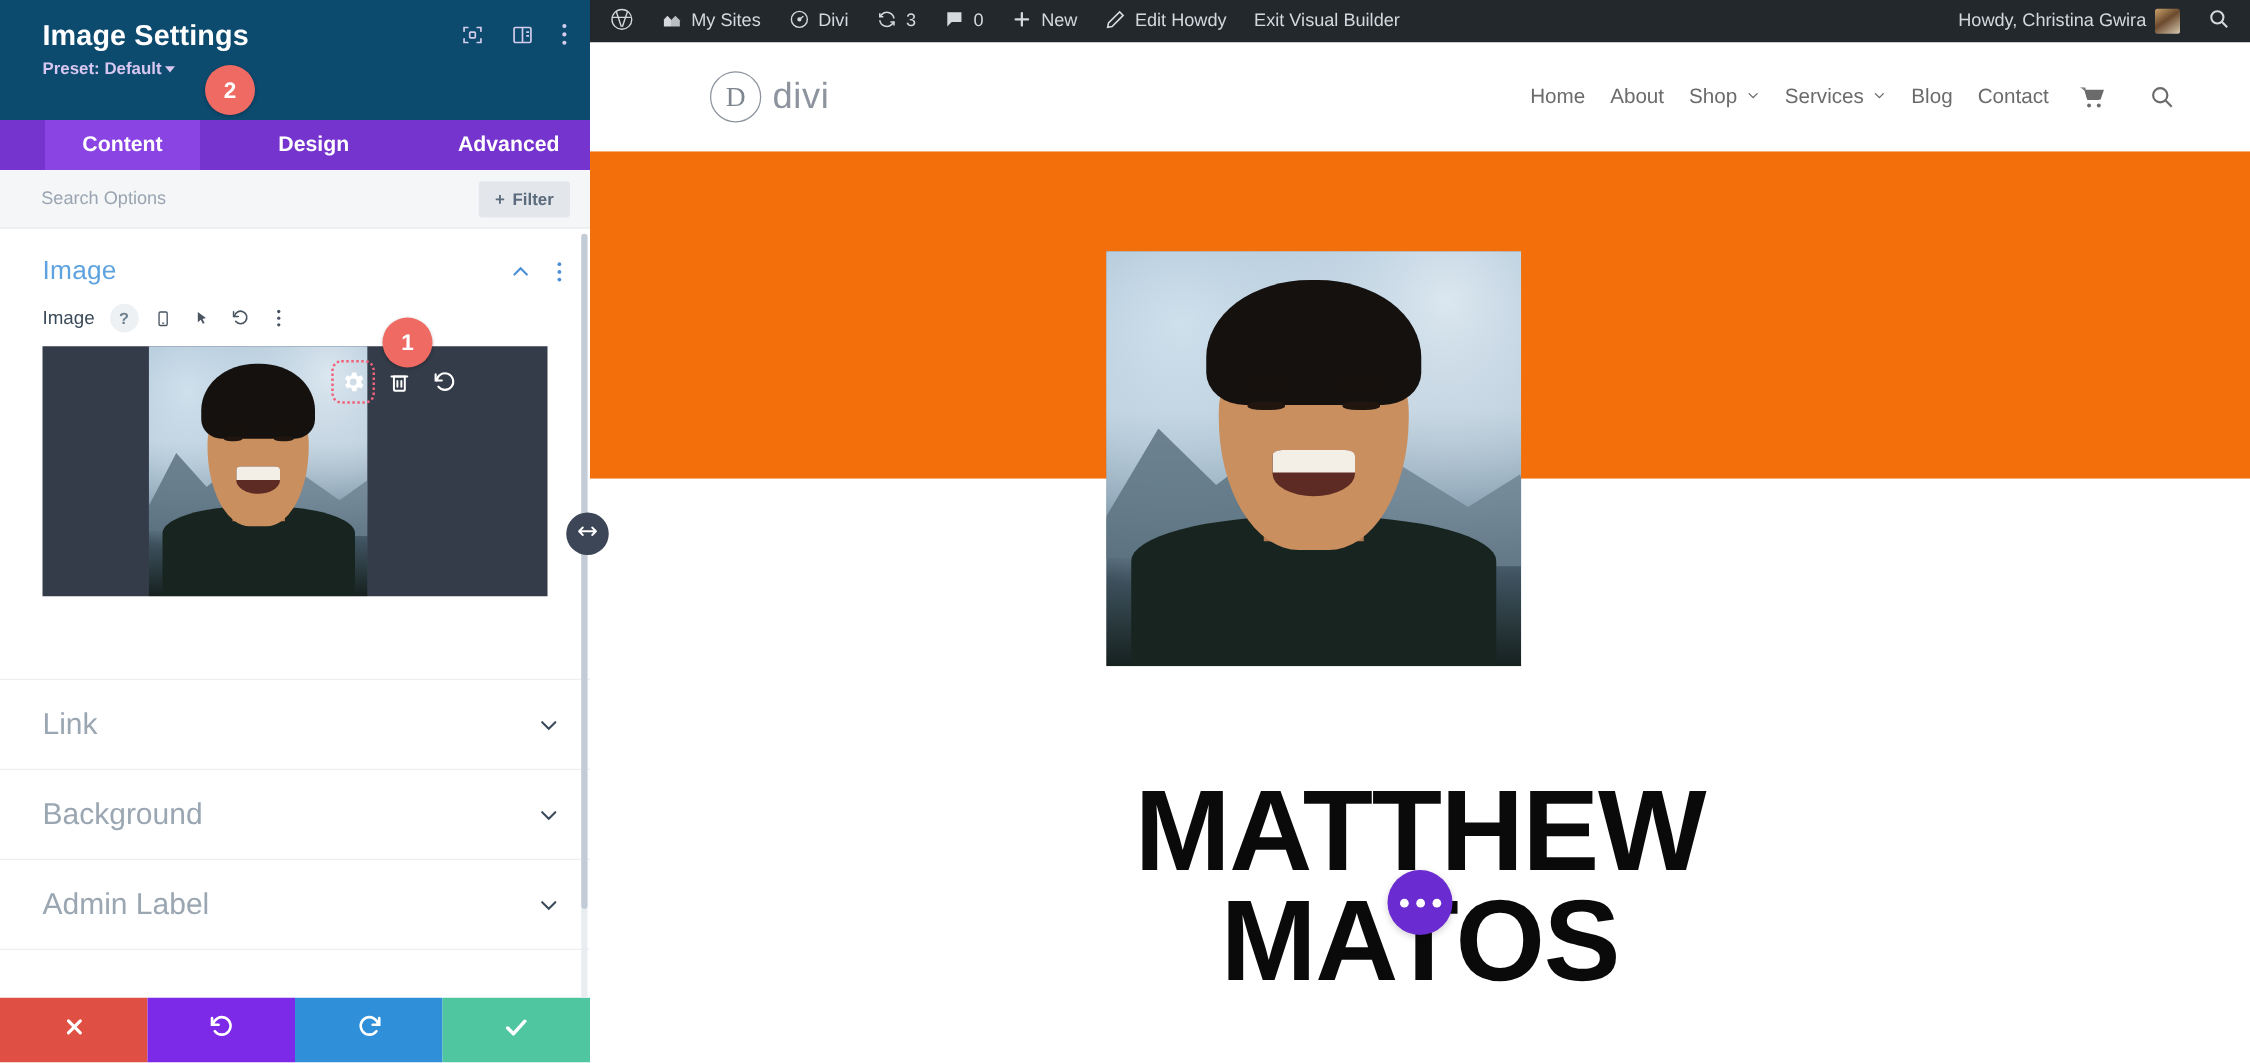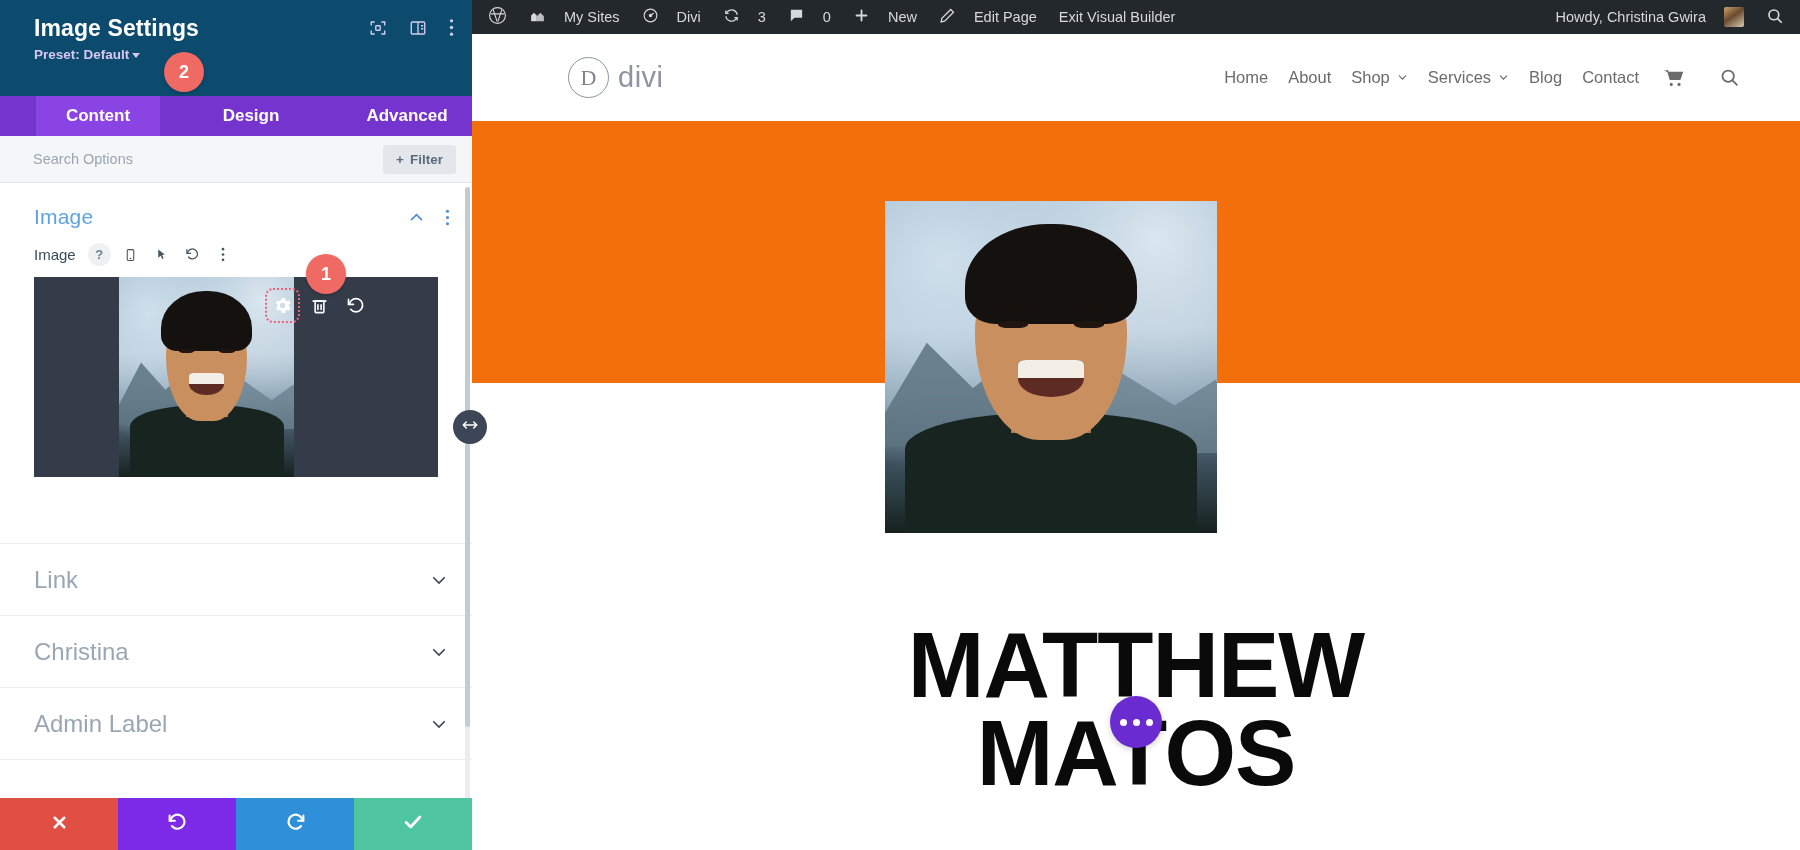--- a/index.html
+++ b/index.html
@@ -179,21 +179,21 @@
     width: 1328px; height: 850px; background: #fff;
     overflow: hidden;
   }
   #admin-bar {
     height: 34px; background: #23282d;
     display: flex; align-items: center;
     color: #d5d8dc; font-size: 14.5px;
     padding: 0 12px 0 10px;
   }
   .ab-item {
-    display: flex; align-items: center; gap: 18px;
+    display: flex; align-items: center; gap: 7px;
     padding: 0 11px; height: 34px; cursor: pointer; white-space: nowrap;
   }
   .ab-spacer { flex: 1; }
   .ab-avatar {
     width: 20px; height: 20px; border-radius: 2px; overflow:hidden;
     background: linear-gradient(145deg,#caa26a 0%,#6b4a2e 45%,#d8c9b0 100%);
     flex: none;
   }
 
   #site-header {
@@ -334,21 +334,21 @@
           </svg>
         </span>
         <span>New</span>
       </div>
       <div class="ab-item">
         <span>
           <svg width="17" height="17" viewBox="0 0 24 24" fill="none" stroke="#d5d8dc" stroke-width="1.8">
             <path d="M16.5 3.5l4 4L8 20l-5 1 1-5z"></path>
           </svg>
         </span>
-        <span>Edit Page</span>
+        <span>Edit Howdy</span>
       </div>
       <div class="ab-item">
         <span>Exit Visual Builder</span>
       </div>
       <div class="ab-spacer"></div>
       <div class="ab-item">
         <span>Howdy, Christina Gwira</span>
         <span class="ab-avatar"></span>
       </div>
       <div class="ab-item" style="padding-right:4px;">
@@ -584,21 +584,21 @@
 
       <div class="collapsed-row">
         <span class="collapsed-label">Link</span>
         <span class="chev">
           <svg width="18" height="18" viewBox="0 0 24 24" fill="none" stroke="#3b4a5a" stroke-width="2.2" stroke-linecap="round">
               <path d="M5 9l7 7 7-7"></path>
             </svg>
         </span>
       </div>
       <div class="collapsed-row">
-        <span class="collapsed-label">Christina</span>
+        <span class="collapsed-label">Background</span>
         <span class="chev">
           <svg width="18" height="18" viewBox="0 0 24 24" fill="none" stroke="#3b4a5a" stroke-width="2.2" stroke-linecap="round">
               <path d="M5 9l7 7 7-7"></path>
             </svg>
         </span>
       </div>
       <div class="collapsed-row">
         <span class="collapsed-label">Admin Label</span>
         <span class="chev">
           <svg width="18" height="18" viewBox="0 0 24 24" fill="none" stroke="#3b4a5a" stroke-width="2.2" stroke-linecap="round">

